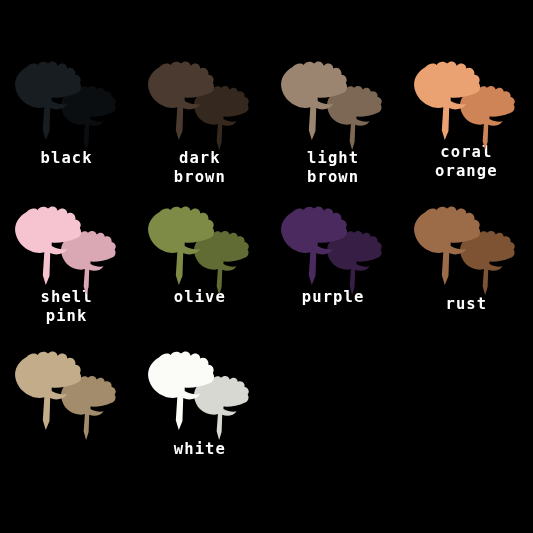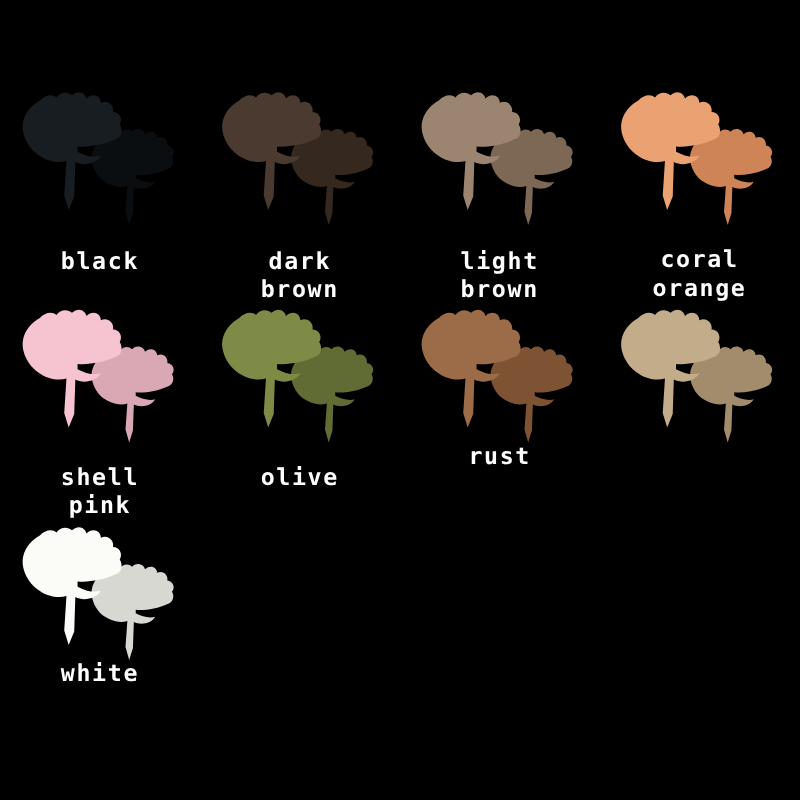--- a/index.html
+++ b/index.html
@@ -71,22 +71,22 @@
     font-weight: 600;
     letter-spacing: 1.1px;
     line-height: 1.22;
     text-align: center;
     text-transform: lowercase;
     width: 130px;
     margin-top: 6px;
     white-space: pre-line;
   }
 
-  .row-1 .swatch-label { margin-top: 25px; }
-  .row-2 .swatch-label { margin-top: 24px; }
+  .row-1 .swatch-label { margin-top: 9px; }
+  .row-2 .swatch-label { margin-top: 3px; }
   .row-3 .swatch-label { margin-top: 10px; }
 </style>
 </head>
 <body style="background: rgb(0, 0, 0);">
 
 <div id="swatch-board">
   <div class="swatch-grid">
       <div class="swatch-cell row-1">
         <div class="swatch-art">
           <span class="plume small">
@@ -174,20 +174,35 @@
             </svg>
           </span>
           <span class="plume big">
             <svg viewBox="0 0 100 118" preserveAspectRatio="none">
               <path d="M50 8 C56 2 62 6 63 11 C69 5 76 9 76 15 C83 12 88 18 87 24 C93 24 96 31 93 36 C96 41 95 48 90 50 C78 56 64 58 55 57 L55 62 C62 66 70 68 76 66 C72 74 60 76 53 72 L52 105 L47 118 L43 104 L45 71 C36 74 24 70 16 62 C8 54 4 42 6 33 C8 24 14 17 21 13 C25 8 32 6 36 10 C39 5 46 4 50 8 Z" fill="#7d8b46"></path>
             </svg>
           </span>
         </div>
         <div class="swatch-label">olive</div>
       </div>
+      <div class="swatch-cell row-2">
+        <div class="swatch-art">
+          <span class="plume small">
+            <svg viewBox="0 0 100 118" preserveAspectRatio="none">
+              <path d="M50 10 C56 4 63 8 64 13 C70 7 77 11 77 17 C84 14 89 20 88 26 C94 27 97 34 93 39 C96 44 94 51 89 53 C77 59 63 61 54 60 L54 64 C61 68 69 70 75 68 C71 76 59 78 52 74 L51 104 L47 118 L43 103 L45 73 C36 76 24 72 16 64 C9 56 5 44 7 35 C9 26 15 19 22 15 C26 10 33 8 37 12 C40 7 46 6 50 10 Z" fill="#361e45"></path>
+            </svg>
+          </span>
+          <span class="plume big">
+            <svg viewBox="0 0 100 118" preserveAspectRatio="none">
+              <path d="M50 8 C56 2 62 6 63 11 C69 5 76 9 76 15 C83 12 88 18 87 24 C93 24 96 31 93 36 C96 41 95 48 90 50 C78 56 64 58 55 57 L55 62 C62 66 70 68 76 66 C72 74 60 76 53 72 L52 105 L47 118 L43 104 L45 71 C36 74 24 70 16 62 C8 54 4 42 6 33 C8 24 14 17 21 13 C25 8 32 6 36 10 C39 5 46 4 50 8 Z" fill="#4b2b5f"></path>
+            </svg>
+          </span>
+        </div>
+        <div class="swatch-label">purple</div>
+      </div>
       <div class="swatch-cell row-3">
         <div class="swatch-art">
           <span class="plume small">
             <svg viewBox="0 0 100 118" preserveAspectRatio="none">
               <path d="M50 10 C56 4 63 8 64 13 C70 7 77 11 77 17 C84 14 89 20 88 26 C94 27 97 34 93 39 C96 44 94 51 89 53 C77 59 63 61 54 60 L54 64 C61 68 69 70 75 68 C71 76 59 78 52 74 L51 104 L47 118 L43 103 L45 73 C36 76 24 72 16 64 C9 56 5 44 7 35 C9 26 15 19 22 15 C26 10 33 8 37 12 C40 7 46 6 50 10 Z" fill="#7d5334"></path>
             </svg>
           </span>
           <span class="plume big">
             <svg viewBox="0 0 100 118" preserveAspectRatio="none">
               <path d="M50 8 C56 2 62 6 63 11 C69 5 76 9 76 15 C83 12 88 18 87 24 C93 24 96 31 93 36 C96 41 95 48 90 50 C78 56 64 58 55 57 L55 62 C62 66 70 68 76 66 C72 74 60 76 53 72 L52 105 L47 118 L43 104 L45 71 C36 74 24 70 16 62 C8 54 4 42 6 33 C8 24 14 17 21 13 C25 8 32 6 36 10 C39 5 46 4 50 8 Z" fill="#9c6b47"></path>

